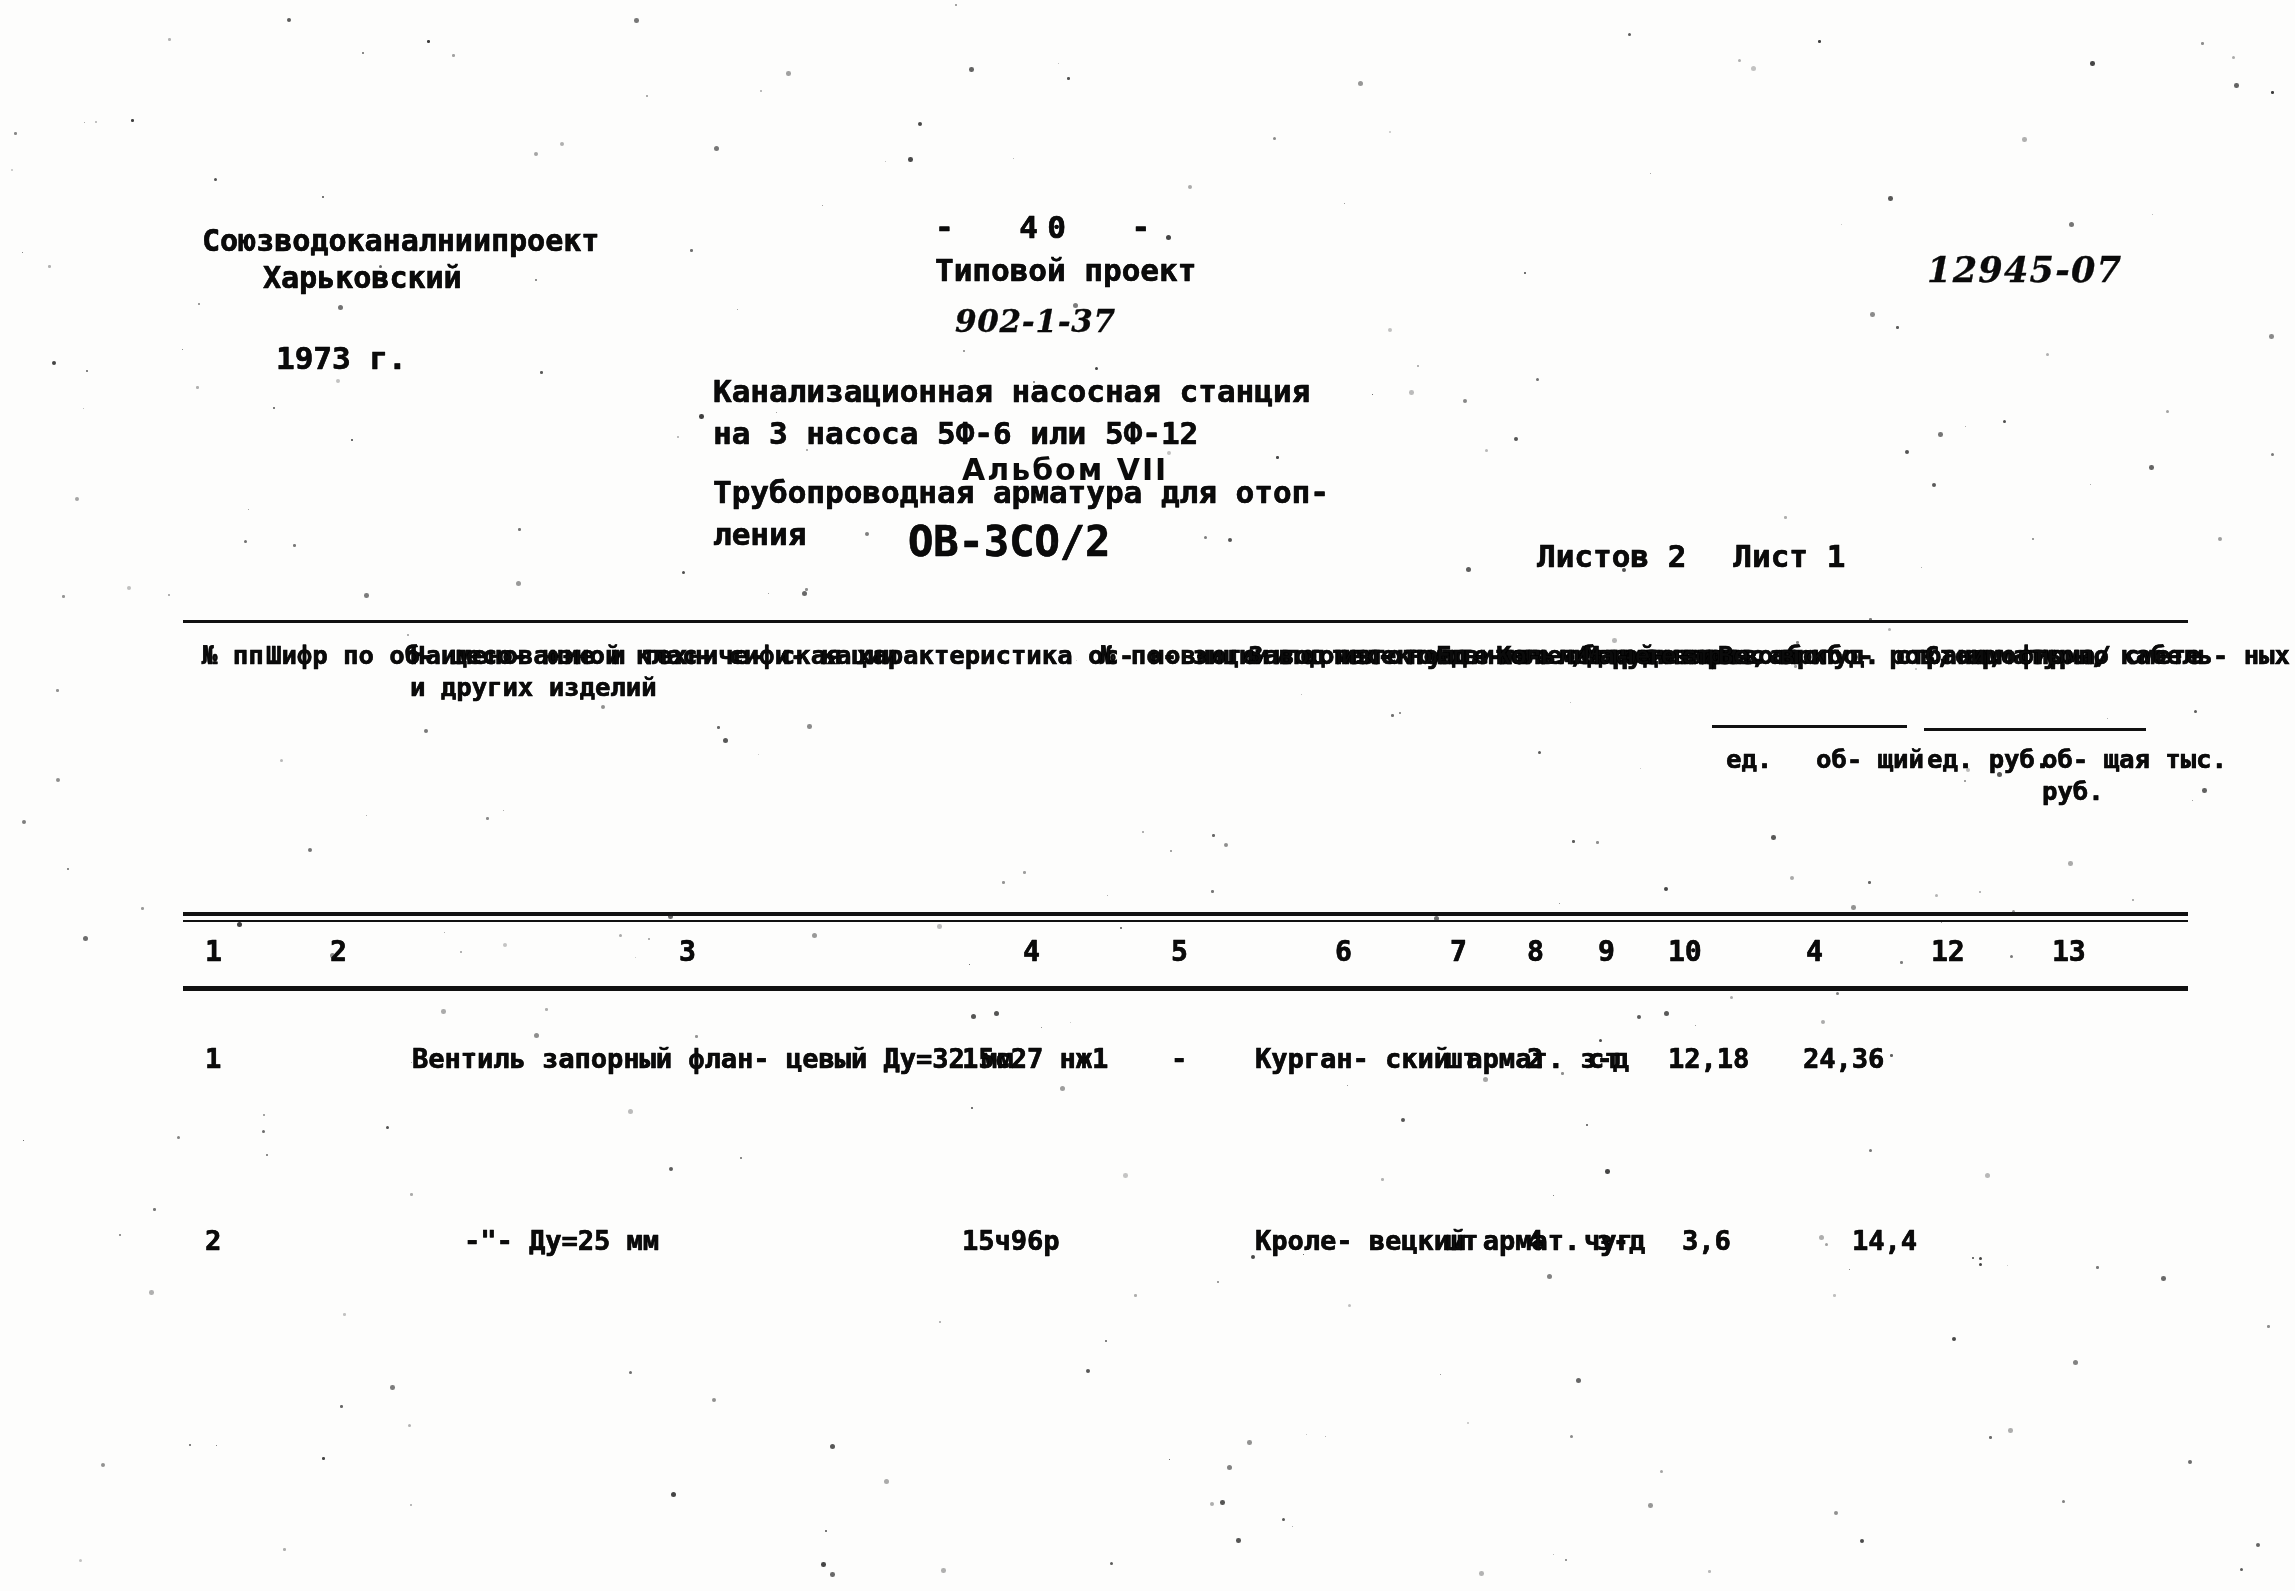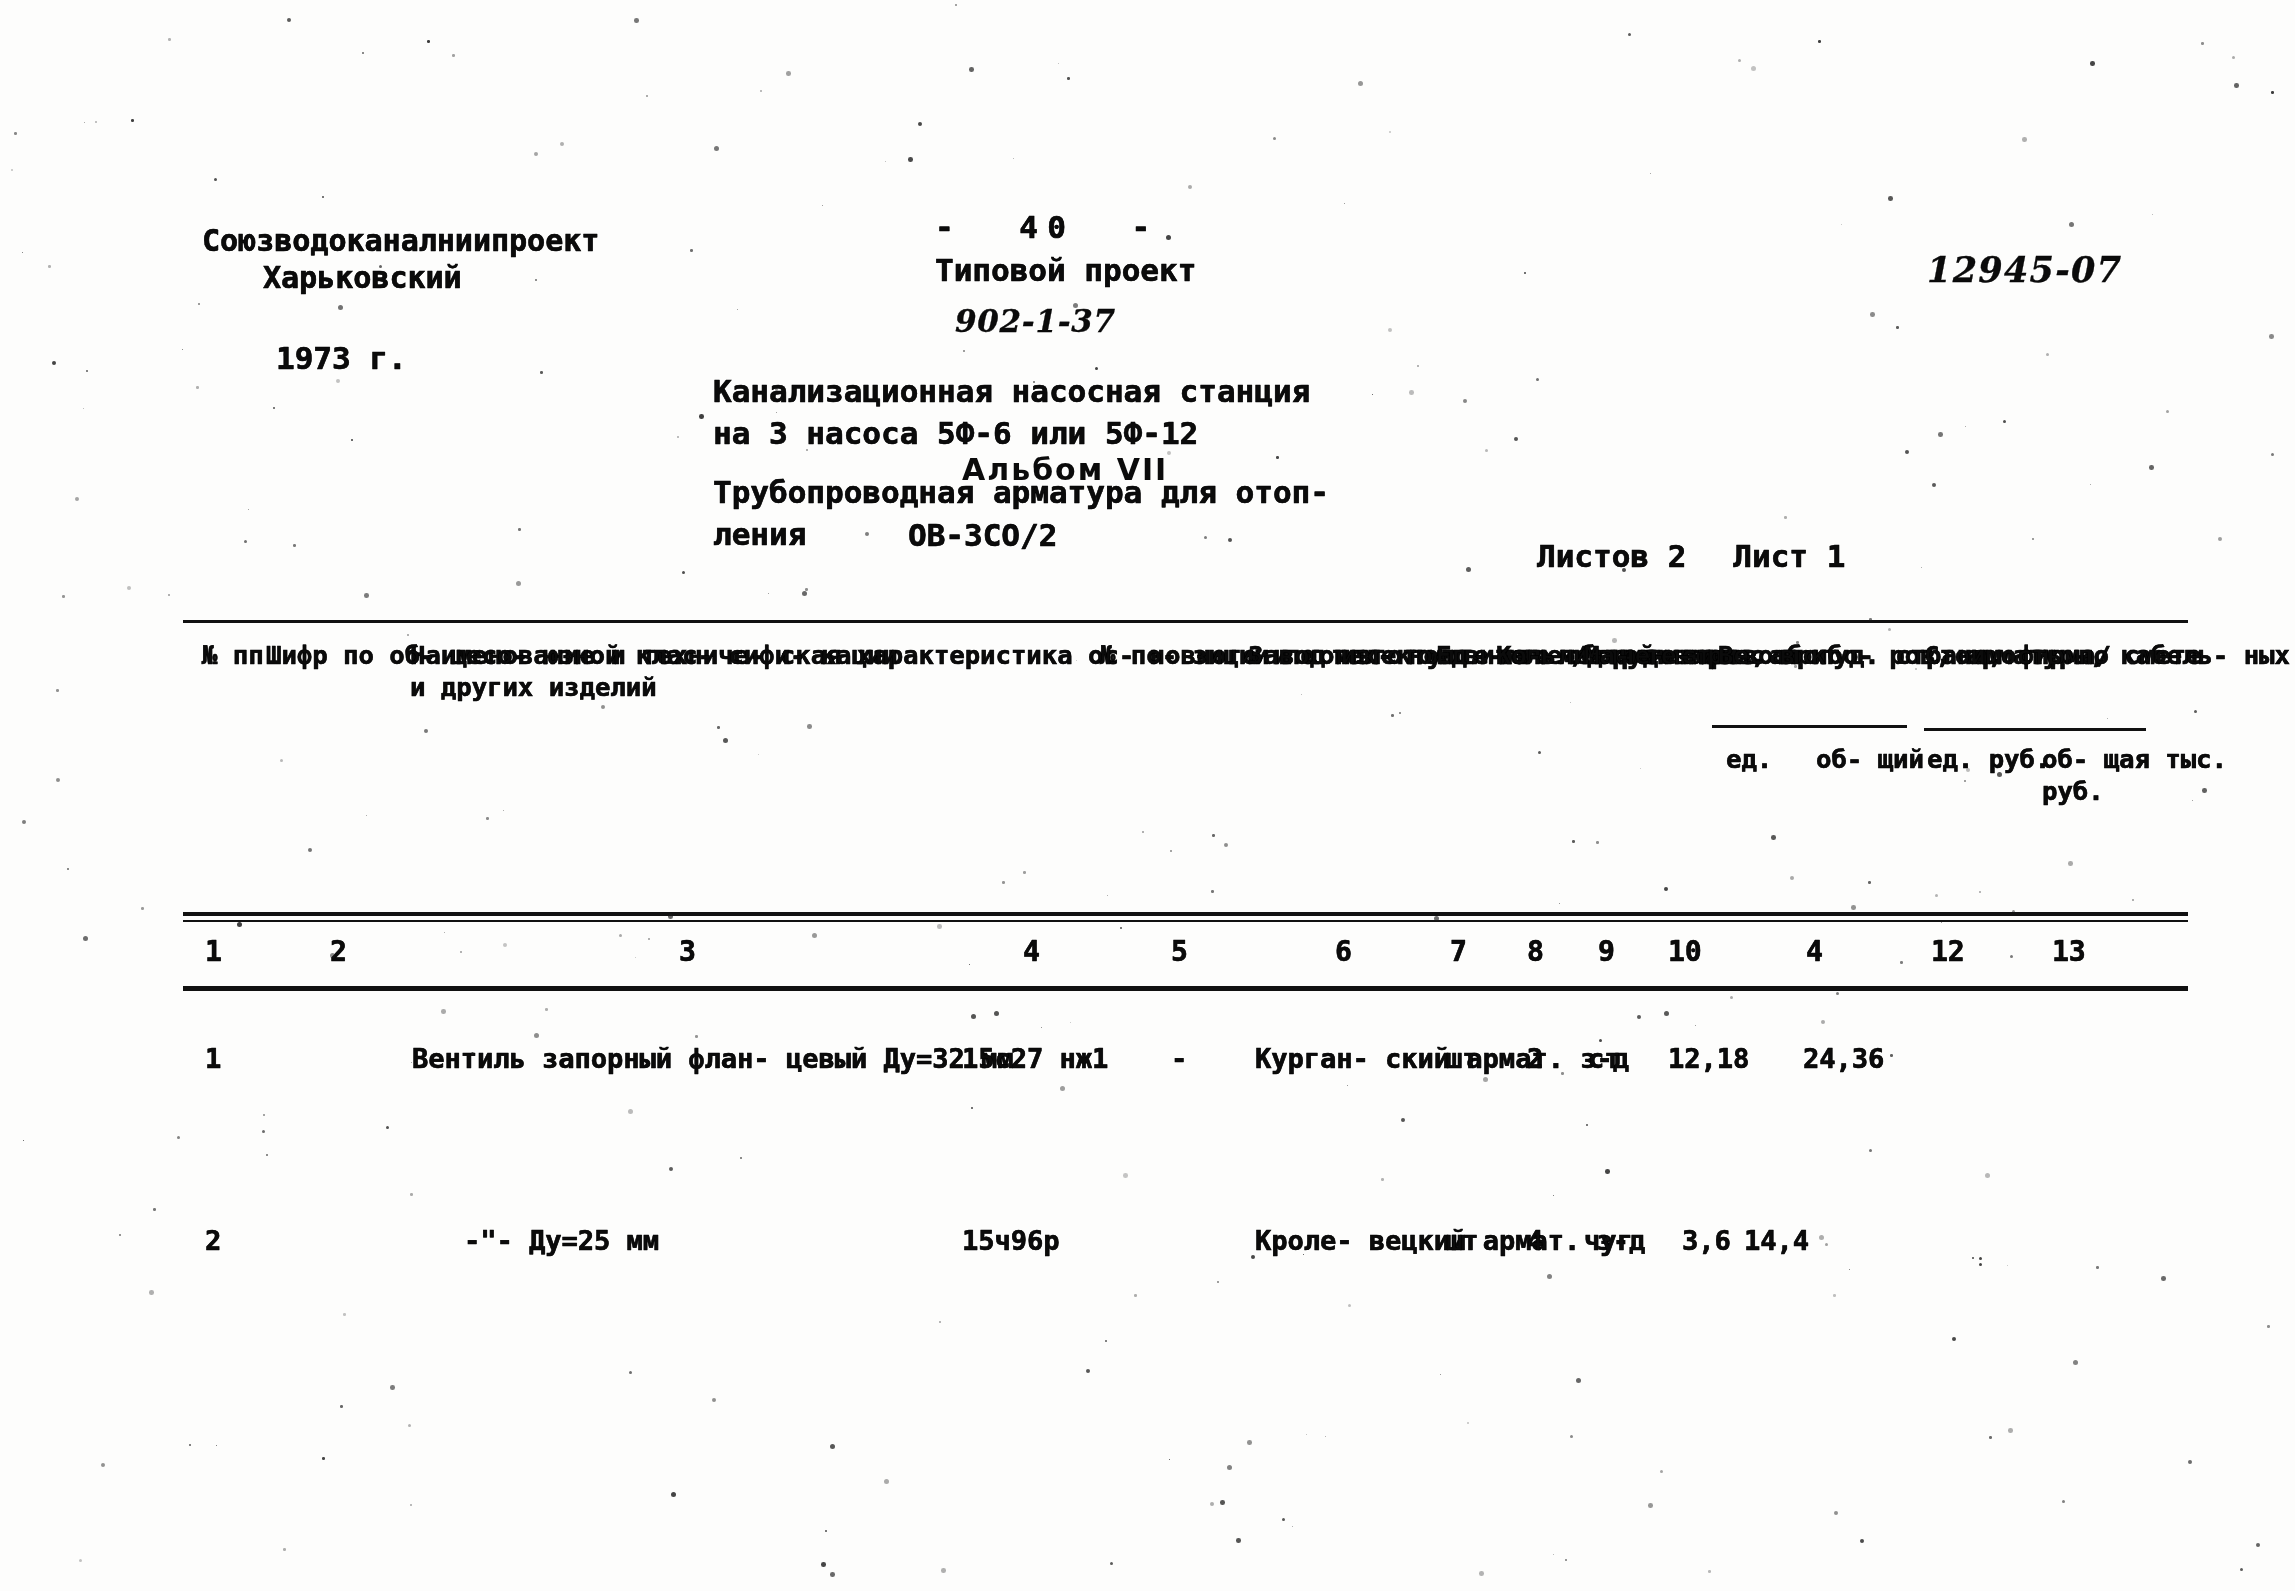--- a/index.html
+++ b/index.html
@@ -36,21 +36,21 @@
 
   #pageno{left:935px;top:209px;font-size:31px;letter-spacing:9.4px;}
   #typproj{left:935px;top:252px;font-size:31px;}
   #projcode{left:955px;top:303px;font-size:31px;}
   #docnum{left:1927px;top:249px;font-size:35px;letter-spacing:1.3px;}
 
   #title1{left:713px;top:370px;font-size:31px;line-height:42px;}
   #album{left:962px;top:452px;font-size:30px;letter-spacing:2px;
          font-family:"DejaVu Sans","Liberation Sans",sans-serif;font-weight:bold;}
   #title2{left:713px;top:471px;font-size:31px;line-height:42px;}
-  #obcode{left:908px;top:517px;font-size:31px;}
+  #obcode{left:908px;top:517px;font-size:42px;}
   #sheets{left:1537px;top:538px;font-size:31px;}
   #sheets .gap{display:inline-block;width:47px;}
 
   
   .rule{position:absolute;background:#111;}
   #rule-top{left:183px;top:620px;width:2005px;height:2.7px;}
   #rule-hdr-a{left:183px;top:912px;width:2005px;height:4px;}
   #rule-hdr-b{left:183px;top:920px;width:2005px;height:2px;}
   #rule-num{left:183px;top:986px;width:2005px;height:4.7px;}
   #rule-ves{left:1712px;top:725px;width:195px;height:2.7px;}
@@ -210,21 +210,21 @@
   <div class="cell tw r2" style="left:464px">-"-   Ду=25 мм</div>
   <div class="cell tw r2" style="left:962px">15ч96р</div>
   <div class="cell tw r2" style="left:1255px"><span>Кроле-</span>
 <span>вецкий</span>
 <span>армат.</span>
 <span>з-д</span></div>
   <div class="cell tw r2" style="left:1446px">шт</div>
   <div class="cell tw r2" style="left:1527px">4</div>
   <div class="cell tw r2" style="left:1584px">чуг</div>
   <div class="cell tw r2" style="left:1682px">3,6</div>
-  <div class="cell tw r2" style="left:1744px">14,4</div>
+  <div class="cell tw r2" style="left:1852px">14,4</div>
 
   <div id="noise">
       <span class="speck" style="left:1110px;top:1562px;width:3.4px;height:3.4px;opacity:0.71"></span>
       <span class="speck" style="left:699px;top:414px;width:4.7px;height:4.7px;opacity:0.84"></span>
       <span class="speck" style="left:1236px;top:1538px;width:4.7px;height:4.7px;opacity:0.74"></span>
       <span class="speck" style="left:1467px;top:1422px;width:2px;height:2px;opacity:0.27"></span>
       <span class="speck" style="left:1784px;top:516px;width:2.7px;height:2.7px;opacity:0.35"></span>
       <span class="speck" style="left:1060px;top:1086px;width:5.4px;height:5.4px;opacity:0.42"></span>
       <span class="speck" style="left:351px;top:439px;width:2px;height:2px;opacity:0.85"></span>
       <span class="speck" style="left:825px;top:1530px;width:2px;height:2px;opacity:0.78"></span>

